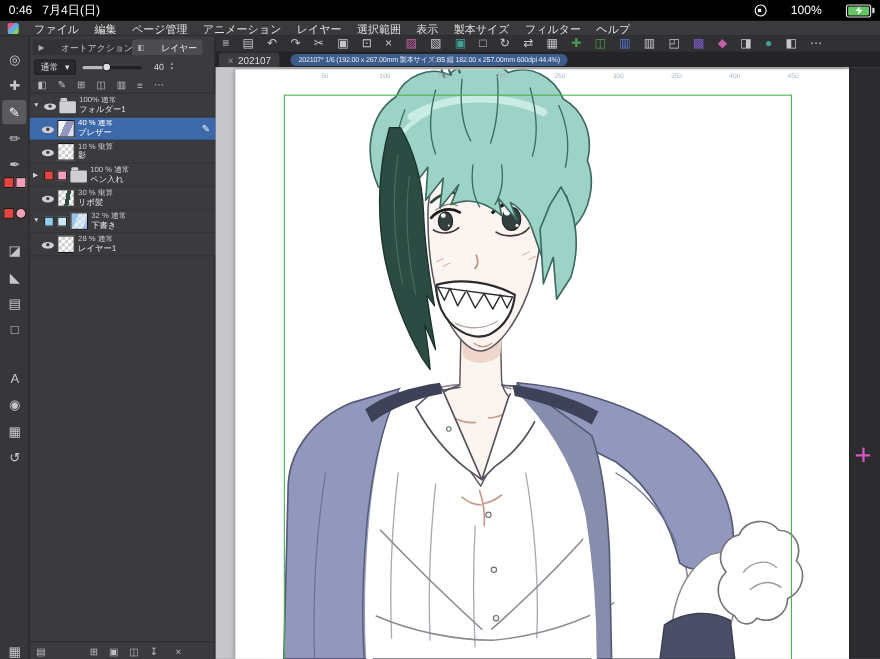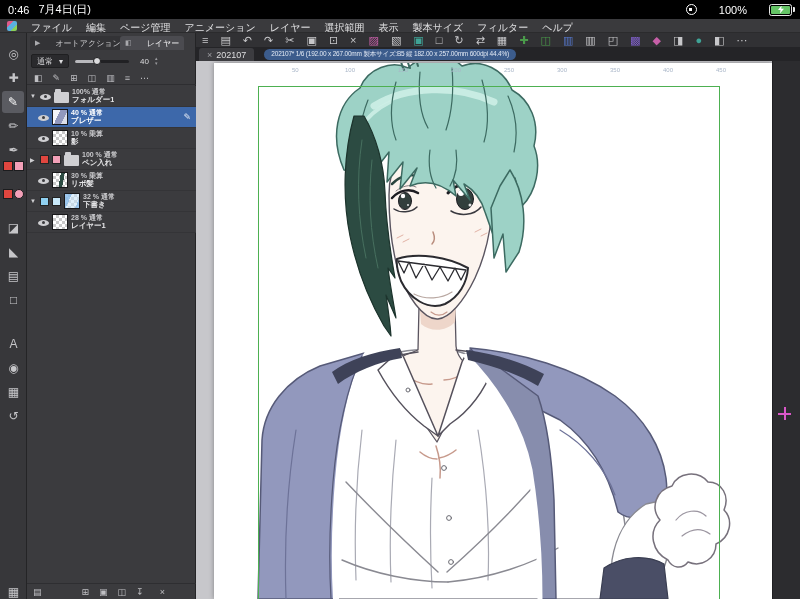--- a/index.html
+++ b/index.html
@@ -70,21 +70,21 @@
   .thumb.checker-dark{background-image:linear-gradient(100deg,transparent 42%,#2c4b42 42%,#2c4b42 62%,transparent 62%),
     linear-gradient(45deg,#c9c9c9 25%,transparent 25%,transparent 75%,#c9c9c9 75%),
     linear-gradient(45deg,#c9c9c9 25%,transparent 25%,transparent 75%,#c9c9c9 75%);
     background-size:16px 16px,6px 6px,6px 6px;background-position:0 0,0 0,3px 3px;}
   .thumb.sketch{background-image:linear-gradient(115deg,rgba(140,190,235,.85) 30%,rgba(200,228,248,.6) 30% 70%,rgba(140,190,235,.85) 70%),
     linear-gradient(45deg,#c9c9c9 25%,transparent 25%,transparent 75%,#c9c9c9 75%),
     linear-gradient(45deg,#c9c9c9 25%,transparent 25%,transparent 75%,#c9c9c9 75%);
     background-size:16px 16px,6px 6px,6px 6px;background-position:0 0,0 0,3px 3px;}
   .thumb.blazer{background-image:linear-gradient(115deg,#f6f6fa 36%,#9298bd 36% 72%,#dcdee9 72%);}
   .thumb.white{background:#ffffff;}
-  .ltxt{display:flex;flex-direction:column;line-height:8px;overflow:hidden;white-space:nowrap;font-weight:bold;}
+  .ltxt{display:flex;flex-direction:column;line-height:8px;overflow:hidden;white-space:nowrap;}
   .l1{font-size:7px;color:#c9c9cc;}
   .l2{font-size:7.5px;color:#e4e4e6;}
   .lrow.selected .l1,.lrow.selected .l2{color:#fff;}
   .redit{margin-left:auto;font-size:9px;color:#e6ebf5;flex:none;padding-right:2px;}
   #pfooter{position:absolute;left:0;top:550px;width:169px;height:16px;display:flex;align-items:center;border-top:1px solid #2e2e31;}
   #pfooter span{font-size:9px;color:#bfbfc3;}
 
   
   #main{position:absolute;left:196px;top:33px;width:604px;height:566px;}
   #cmdbar{position:absolute;left:0;top:0;width:604px;height:15px;background:#313134;display:flex;align-items:center;gap:12px;

